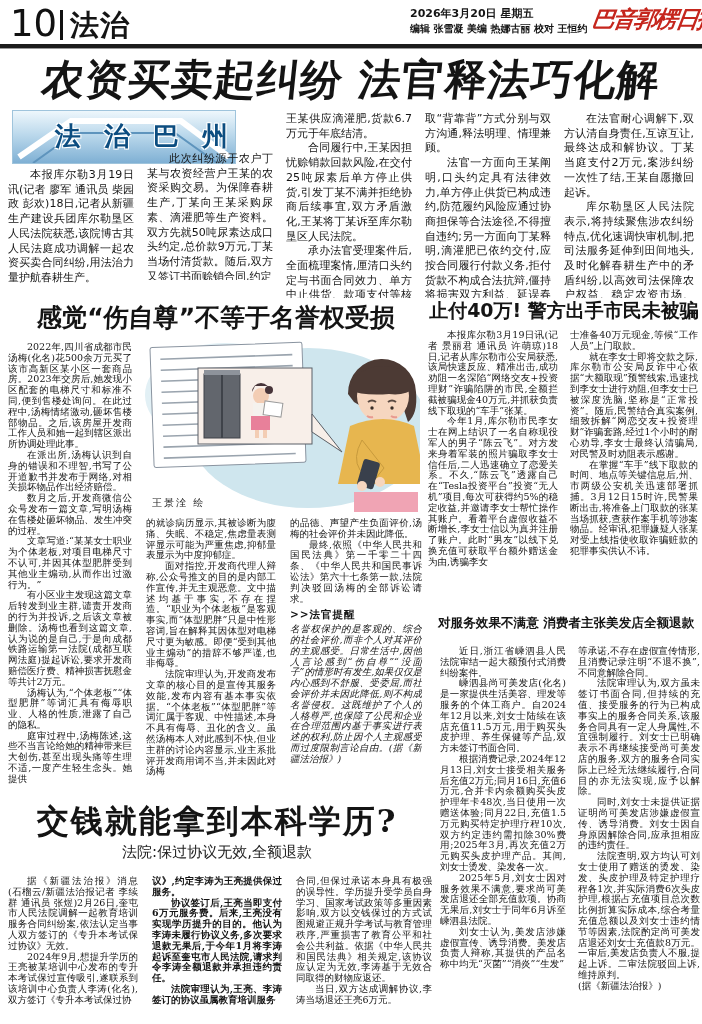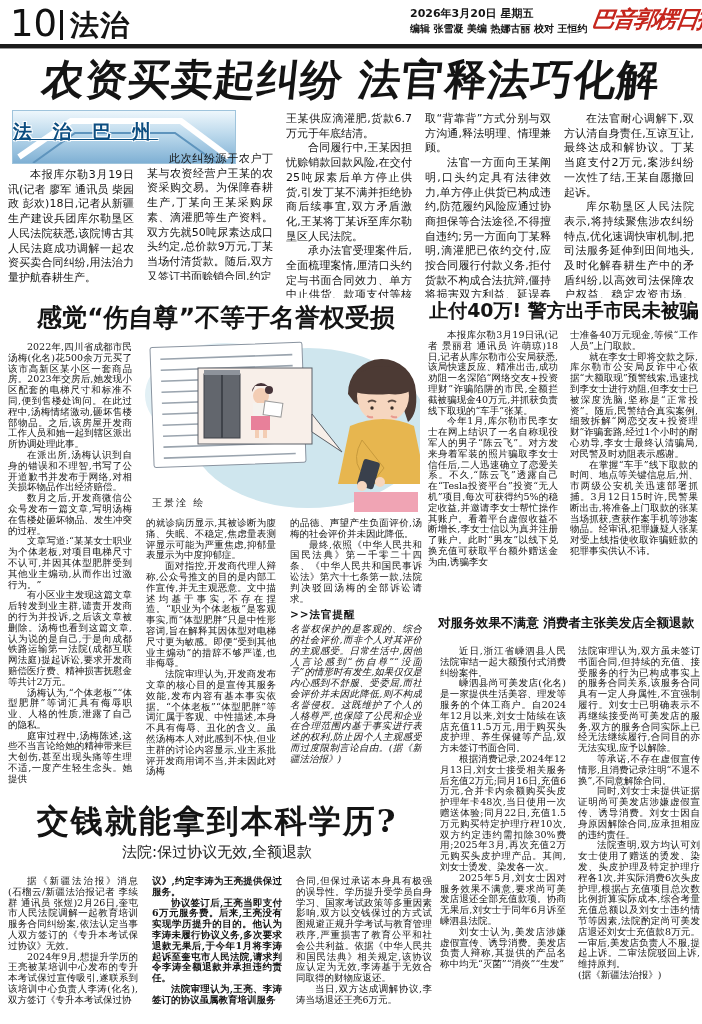--- a/index.html
+++ b/index.html
@@ -16,22 +16,22 @@
             font-family:"DejaVu Serif",serif;font-style:italic;font-weight:900;
             font-size:23px;letter-spacing:-2px;transform:skewX(-8deg);white-space:nowrap;}
   .hdr-rule{position:absolute;left:0;top:44px;width:702px;height:4px;background:#1c1c1c;border-bottom:1px solid #999;}
   
   .lead-headline{position:absolute;left:0;top:52px;width:702px;text-align:center;
                  font-size:42px;font-weight:900;letter-spacing:1px;transform:skewX(-6deg);white-space:nowrap;}
   .badge{position:absolute;left:12px;top:110px;width:222px;height:52px;
          background:linear-gradient(180deg,#eef7fc 0%,#bcd9ec 45%,#7fb0d4 100%);
          border:1px solid #9fc4dc;overflow:hidden;}
   .badge svg{position:absolute;left:0;top:0;}
-  .badge-label{position:absolute;width:100%;top:8px;text-align:left;font-size:19px;font-weight:900;
-               color:#0c4d80;letter-spacing:7px;text-shadow:1px 1px 0 #fff,-1px -1px 0 #fff,1px -1px 0 #fff,-1px 1px 0 #fff;text-decoration:underline;}
+  .badge-label{position:absolute;width:100%;top:8px;text-align:right;font-size:26px;font-weight:900;
+               color:#0c4d80;letter-spacing:7px;text-shadow:1px 1px 0 #fff,-1px -1px 0 #fff,1px -1px 0 #fff,-1px 1px 0 #fff;}
   .col{position:absolute;overflow:hidden;text-align:justify;}
   .lead-body{font-size:11px;line-height:14.7px;}
   .col p{margin:0;text-indent:2em;}
   .cont p:first-child{text-indent:0;}
   
   .dense{font-size:9.5px;line-height:10.8px;font-family:"DejaVu Serif",serif;}
   
   .defam-headline{position:absolute;left:6px;top:301px;width:420px;text-align:center;
                   font-size:25px;font-weight:900;transform:skewX(-3deg);white-space:nowrap;}
   .illus{position:absolute;left:140px;top:340px;width:280px;height:172px;}
@@ -191,22 +191,22 @@
 
   <div class="salon-headline">对服务效果不满意  消费者主张美发店全额退款</div>
   <div class="col dense" style="left:440px;top:646px;width:126px;height:378px;">
       <p>近日,浙江省嵊泗县人民法院审结一起大额预付式消费纠纷案件。</p>
       <p>嵊泗县尚可美发店(化名)是一家提供生活美容、理发等服务的个体工商户。自2024年12月以来,刘女士陆续在该店充值11.5万元,用于购买头皮护理、养生保健等产品,双方未签订书面合同。</p>
       <p>根据消费记录,2024年12月13日,刘女士接受相关服务后充值2万元;同月16日,充值6万元,合并卡内余额购买头皮护理年卡48次,当日使用一次赠送体验;同月22日,充值1.5万元购买特定护理疗程10次,双方约定违约需扣除30%费用;2025年3月,再次充值2万元购买头皮护理产品。其间,刘女士烫发、染发各一次。</p>
       <p>2025年5月,刘女士因对服务效果不满意,要求尚可美发店退还全部充值款项。协商无果后,刘女士于同年6月诉至嵊泗县法院。</p>
       <p>刘女士认为,美发店涉嫌虚假宣传、诱导消费。美发店负责人辩称,其提供的产品名称中均无“灭菌”“消炎”“生发”</p>
     </div>
   <div class="col dense cont salon-credit" style="left:578px;top:646px;width:122px;height:378px;">
+      <p>等承诺,不存在虚假宣传情形,且消费记录注明“不退不换”,不同意解除合同。</p>
       <p>法院审理认为,双方虽未签订书面合同,但持续的充值、接受服务的行为已构成事实上的服务合同关系,该服务合同具有一定人身属性,不宜强制履行。刘女士已明确表示不再继续接受尚可美发店的服务,双方的服务合同实际上已经无法继续履行,合同目的亦无法实现,应予以解除。</p>
-      <p>等承诺,不存在虚假宣传情形,且消费记录注明“不退不换”,不同意解除合同。</p>
       <p>同时,刘女士未提供证据证明尚可美发店涉嫌虚假宣传、诱导消费。刘女士因自身原因解除合同,应承担相应的违约责任。</p>
       <p>法院查明,双方均认可刘女士使用了赠送的烫发、染发、头皮护理及特定护理疗程各1次,并实际消费6次头皮护理,根据占充值项目总次数比例折算实际成本,综合考量充值总额以及刘女士违约情节等因素,法院酌定尚可美发店退还刘女士充值款8万元。一审后,美发店负责人不服,提起上诉。二审法院驳回上诉,维持原判。</p>
       <p>(据《新疆法治报》)</p>
     </div>
 
   <div class="dip-headline">交钱就能拿到本科学历?</div>
   <div class="dip-subhead">法院:保过协议无效,全额退款</div>
   <div class="col dense" style="left:8px;top:876px;width:130px;height:148px;">
       <p>据《新疆法治报》消息 (石榴云/新疆法治报记者 李续群 通讯员 张煜)2月26日,奎屯市人民法院调解一起教育培训服务合同纠纷案,依法认定当事人双方签订的《专升本考试保过协议》无效。</p>
       <p>2024年9月,想提升学历的王亮被某培训中心发布的专升本考试保过宣传吸引,遂联系到该培训中心负责人李涛(化名),双方签订《专升本考试保过协</p>

